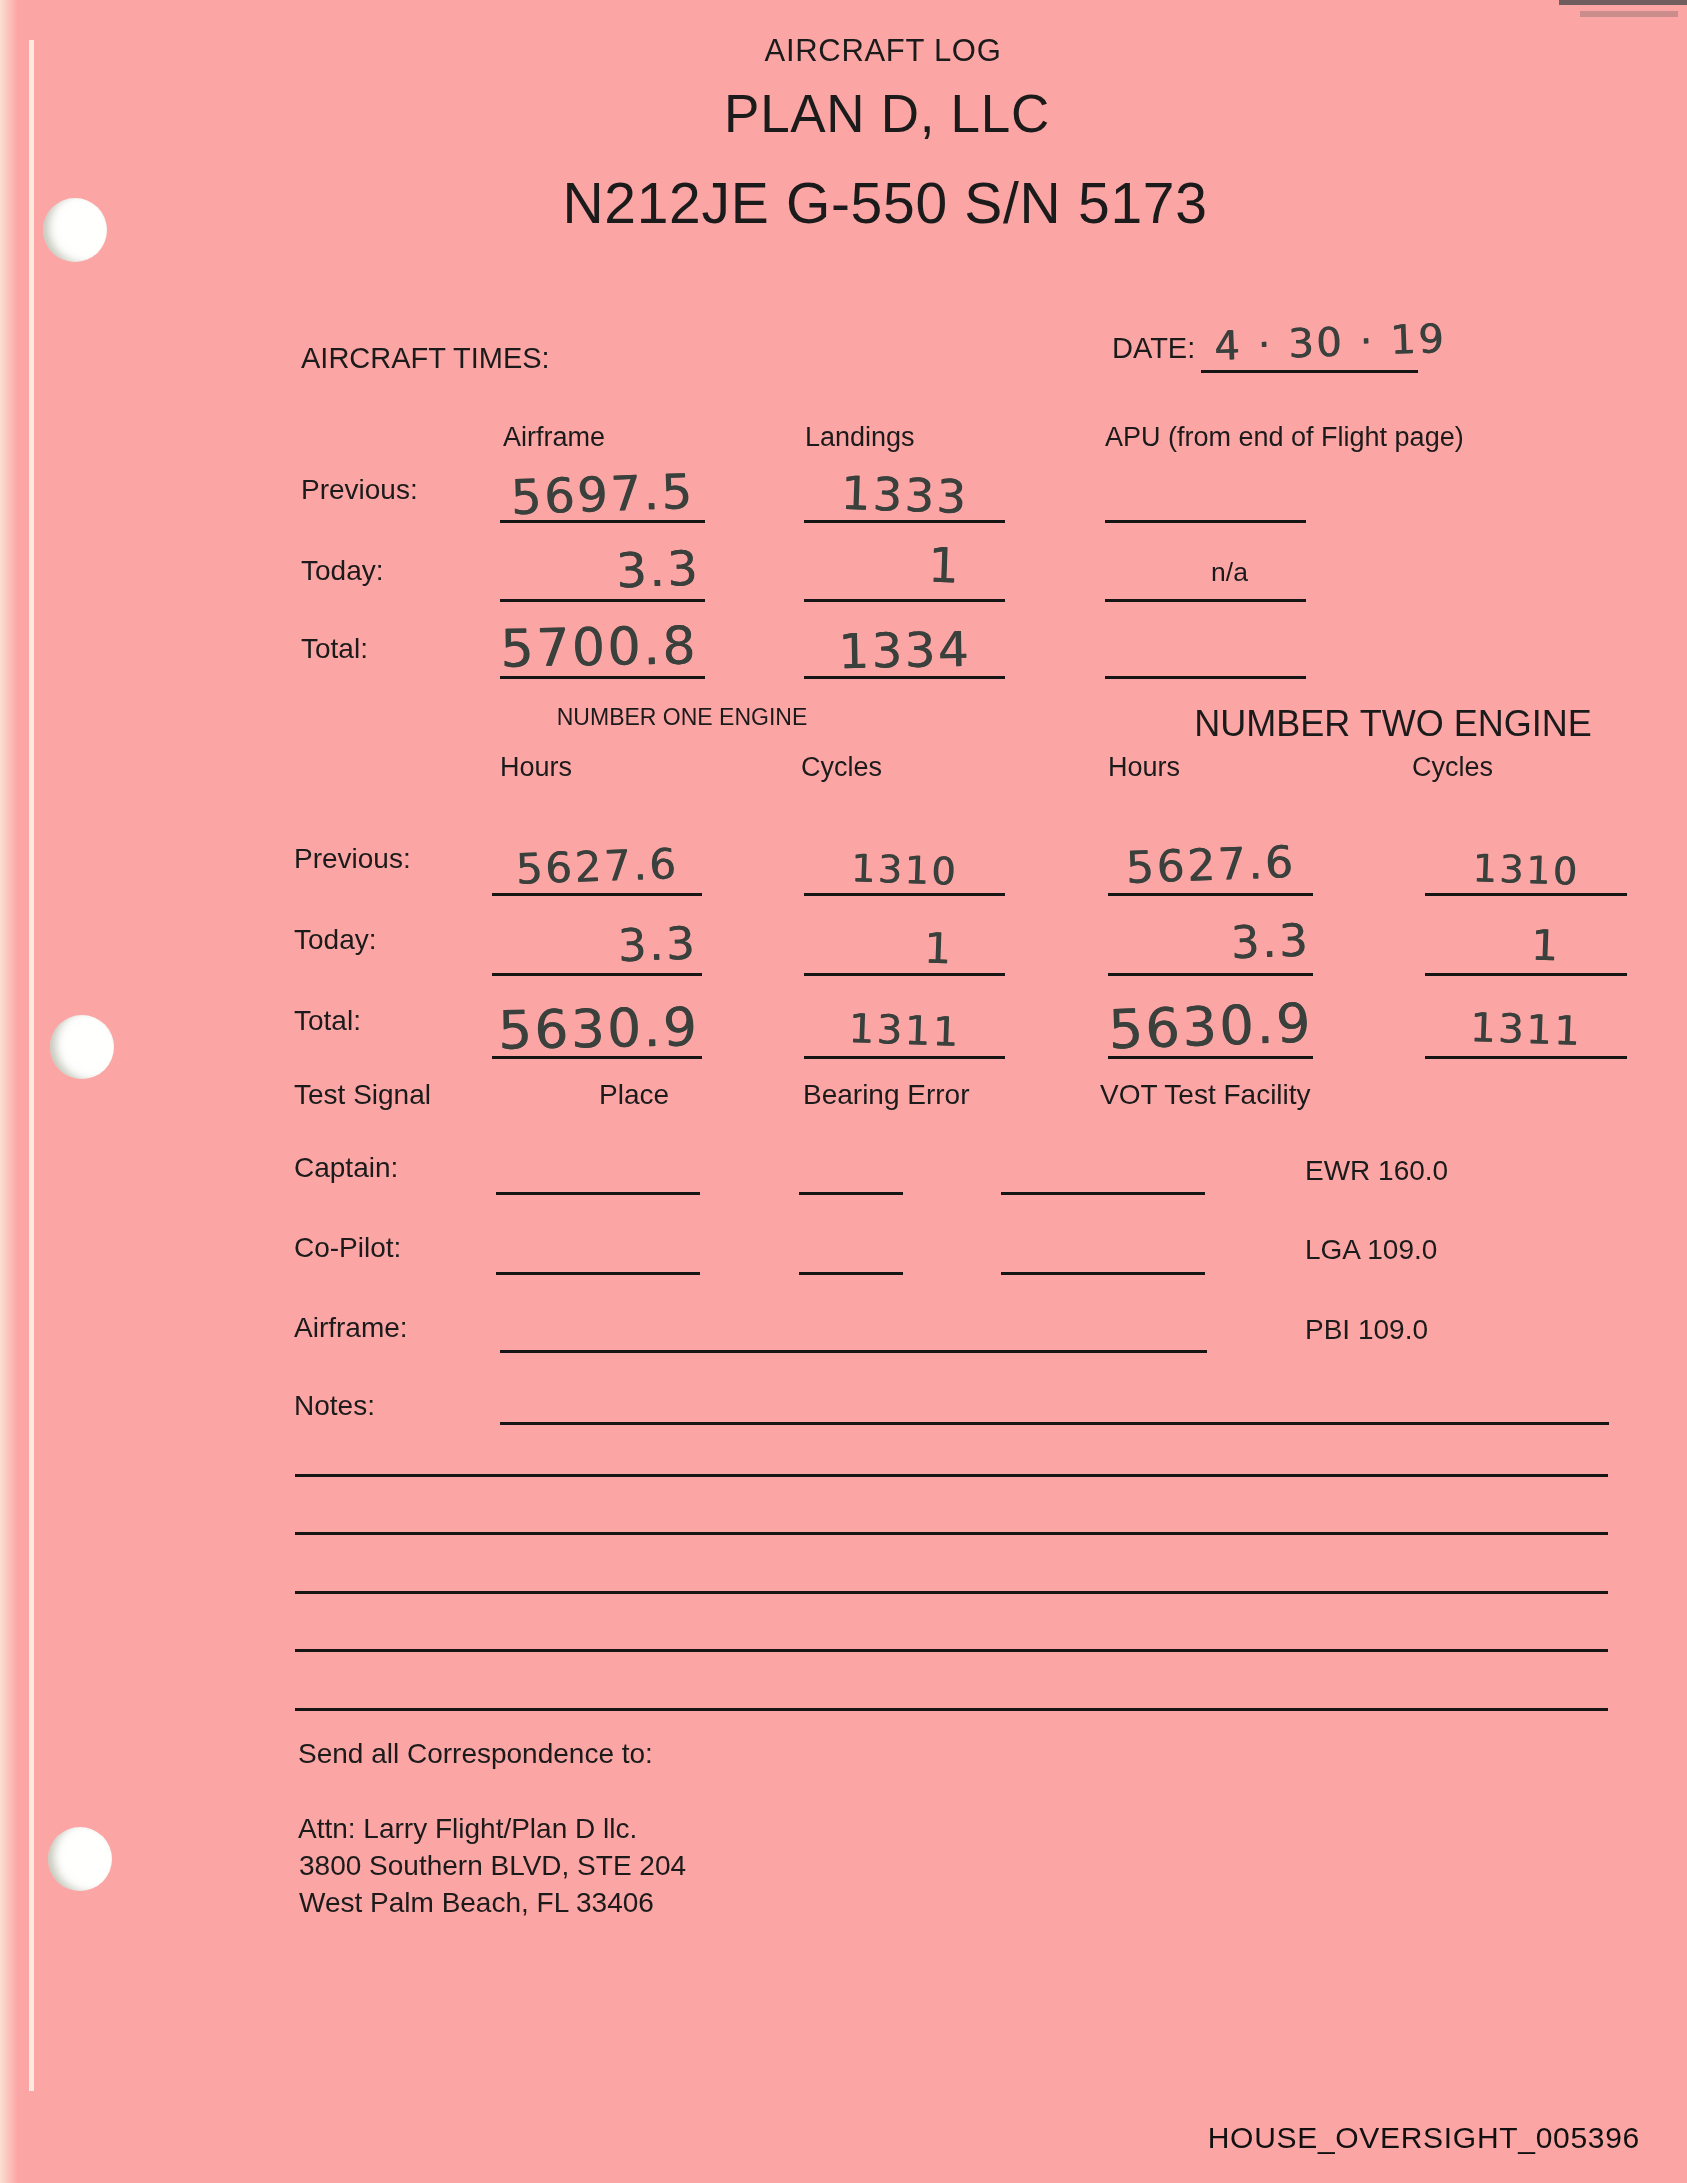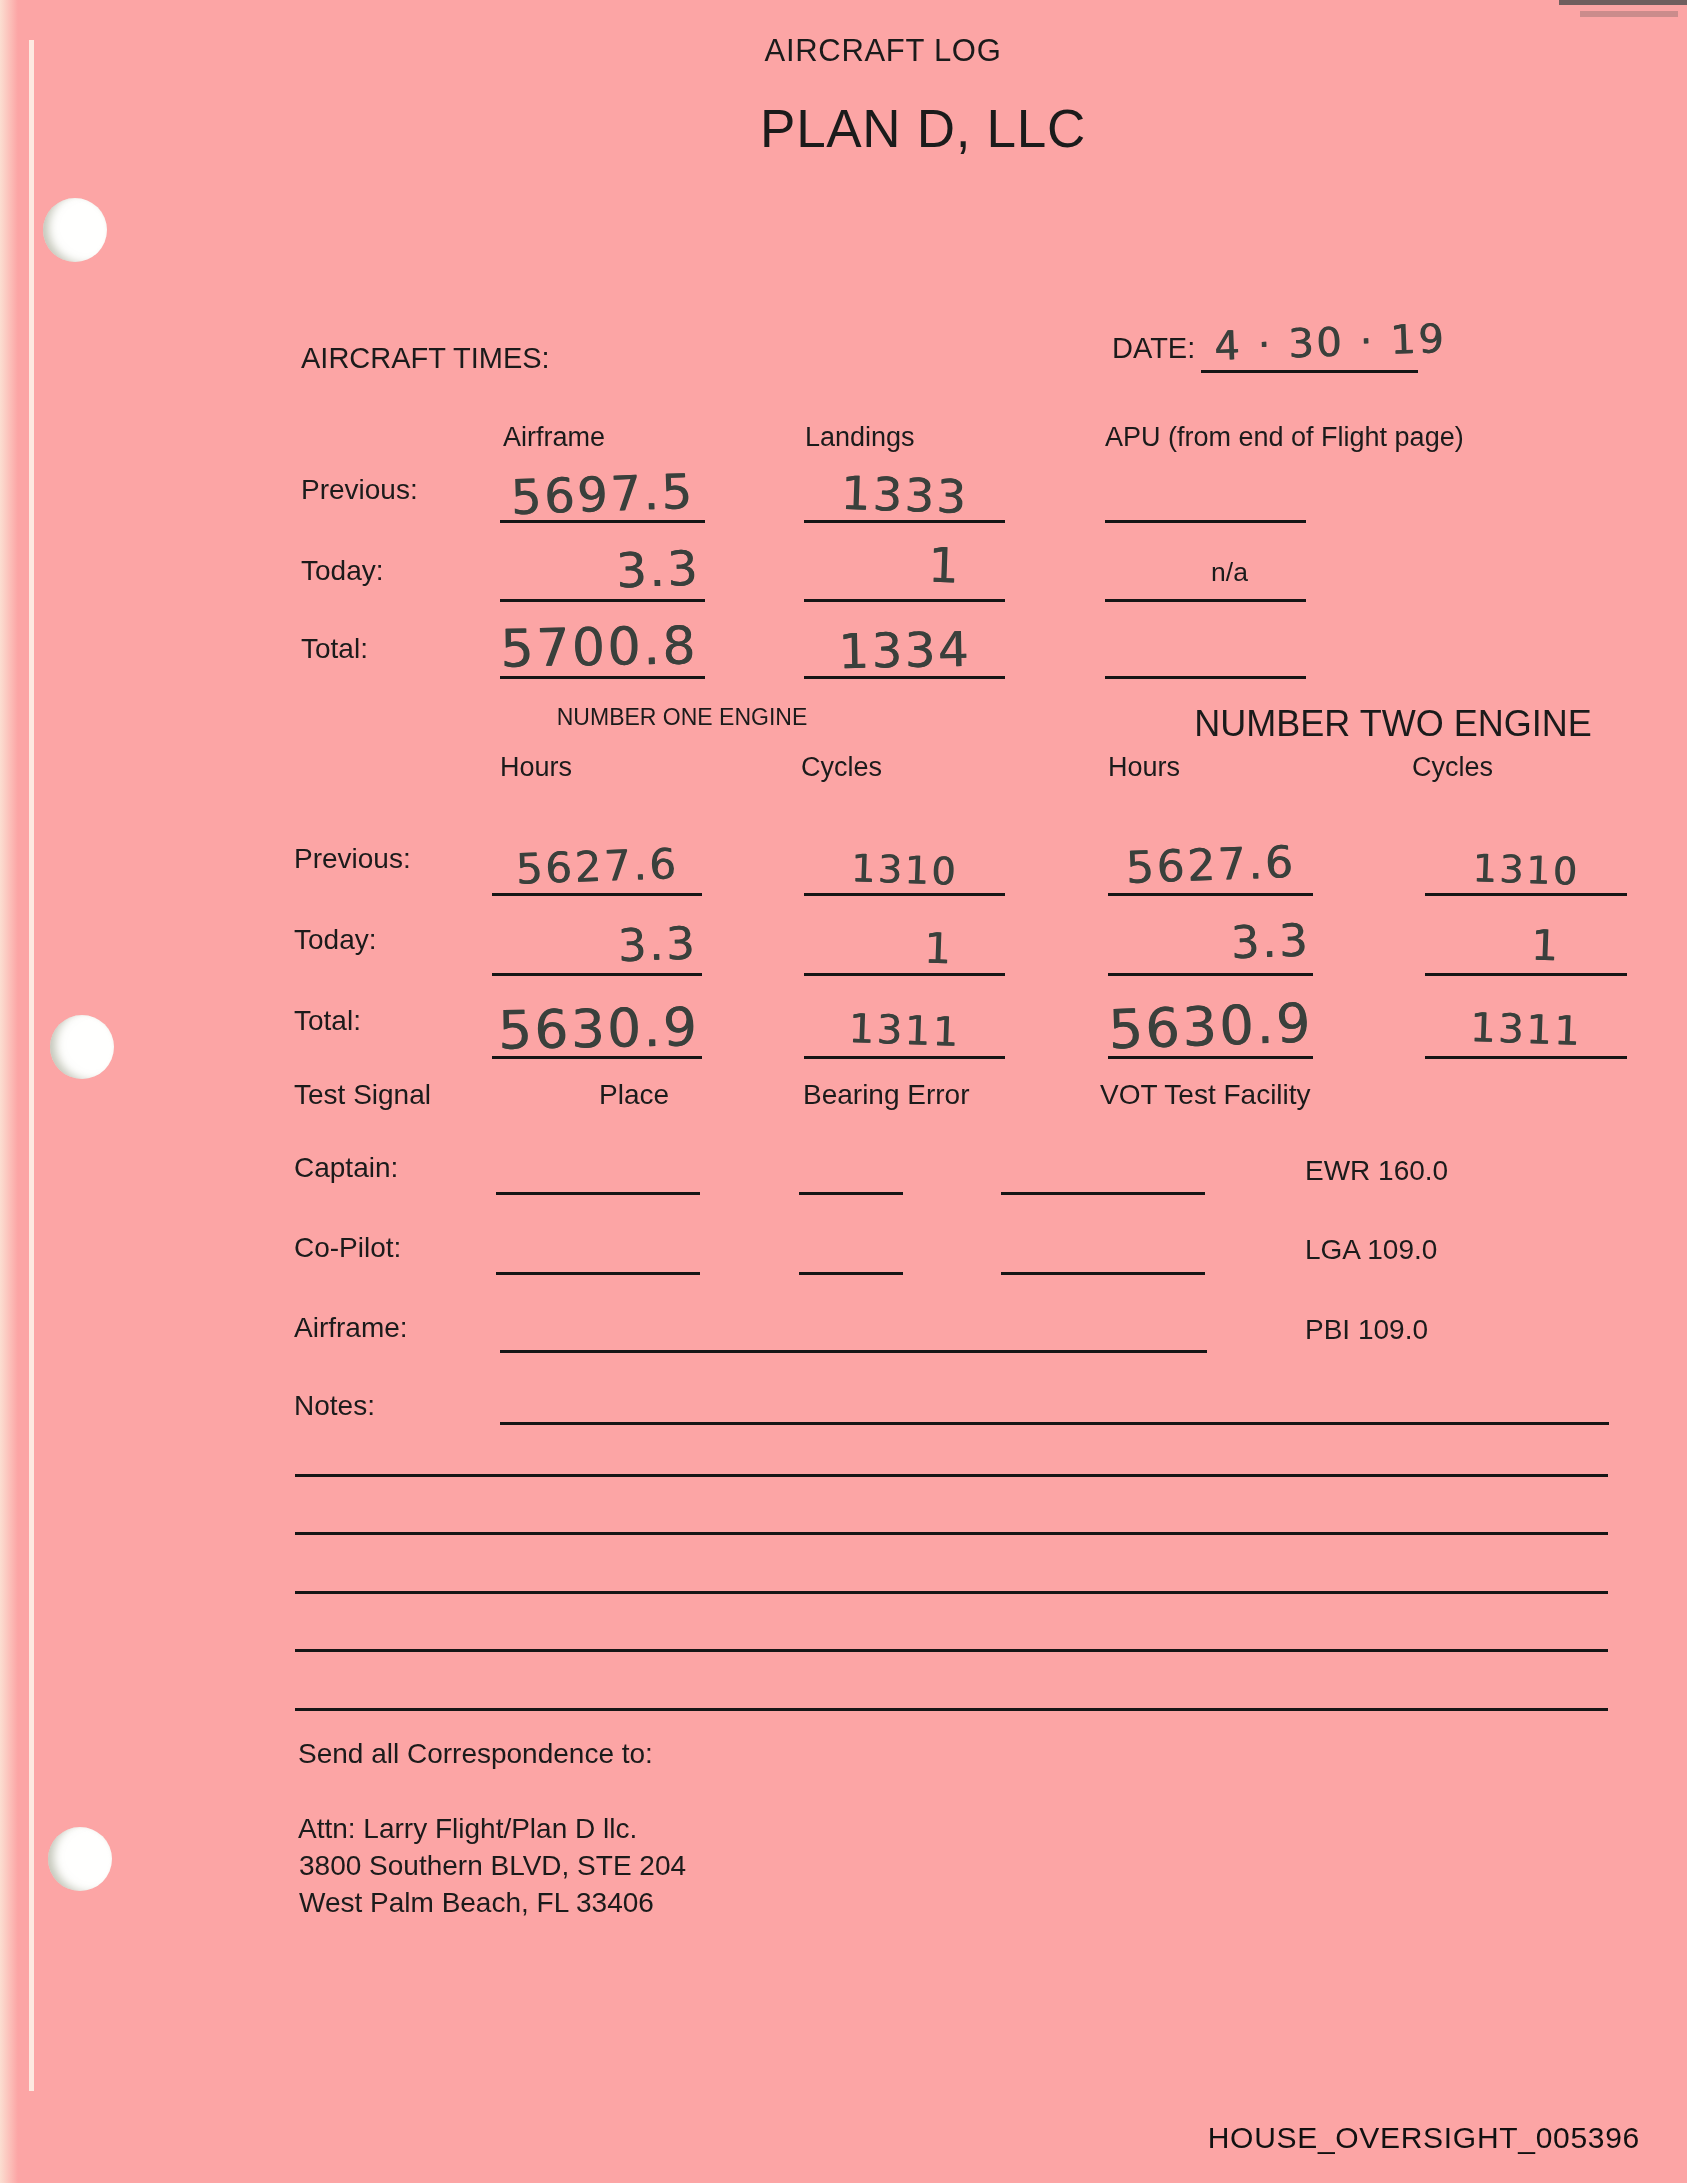--- a/index.html
+++ b/index.html
@@ -50,21 +50,22 @@
 
   <div class="edge-band"></div>
   <div class="edge-line"></div>
   <div class="streak s1"></div>
   <div class="streak s2"></div>
   <div class="hole" style="left:43px;top:198px;"></div>
   <div class="hole" style="left:50px;top:1015px;"></div>
   <div class="hole" style="left:48px;top:1827px;"></div>
 
   <div class="t c title-sm" style="left:883px;top:34px;">AIRCRAFT LOG</div>
-  <div class="t c title-lg" style="left:887px;top:100px;margin-left:36px;">PLAN D, LLC</div>
+  <div class="t c title-lg" style="left:887px;top:85px;">PLAN D, LLC</div>
+  <div class="t c title-xl" style="left:885px;top:173px;">N212JE G-550 S/N 5173</div>
 
   <div class="t" style="left:301px;top:343px;font-size:29px;">AIRCRAFT TIMES:</div>
   <div class="t" style="left:1112px;top:333px;font-size:29px;">DATE:</div>
   <div class="hw rot-m2" style="left:1214px;top:319px;font-size:40px;">4 · 30 · 19</div>
   <div class="ln" style="left:1201px;top:370px;width:217px;"></div>
 
   <div class="t hdr" style="left:503px;top:423px;">Airframe</div>
   <div class="t hdr" style="left:805px;top:423px;">Landings</div>
   <div class="t hdr" style="left:1105px;top:423px;">APU (from end of Flight page)</div>
 

